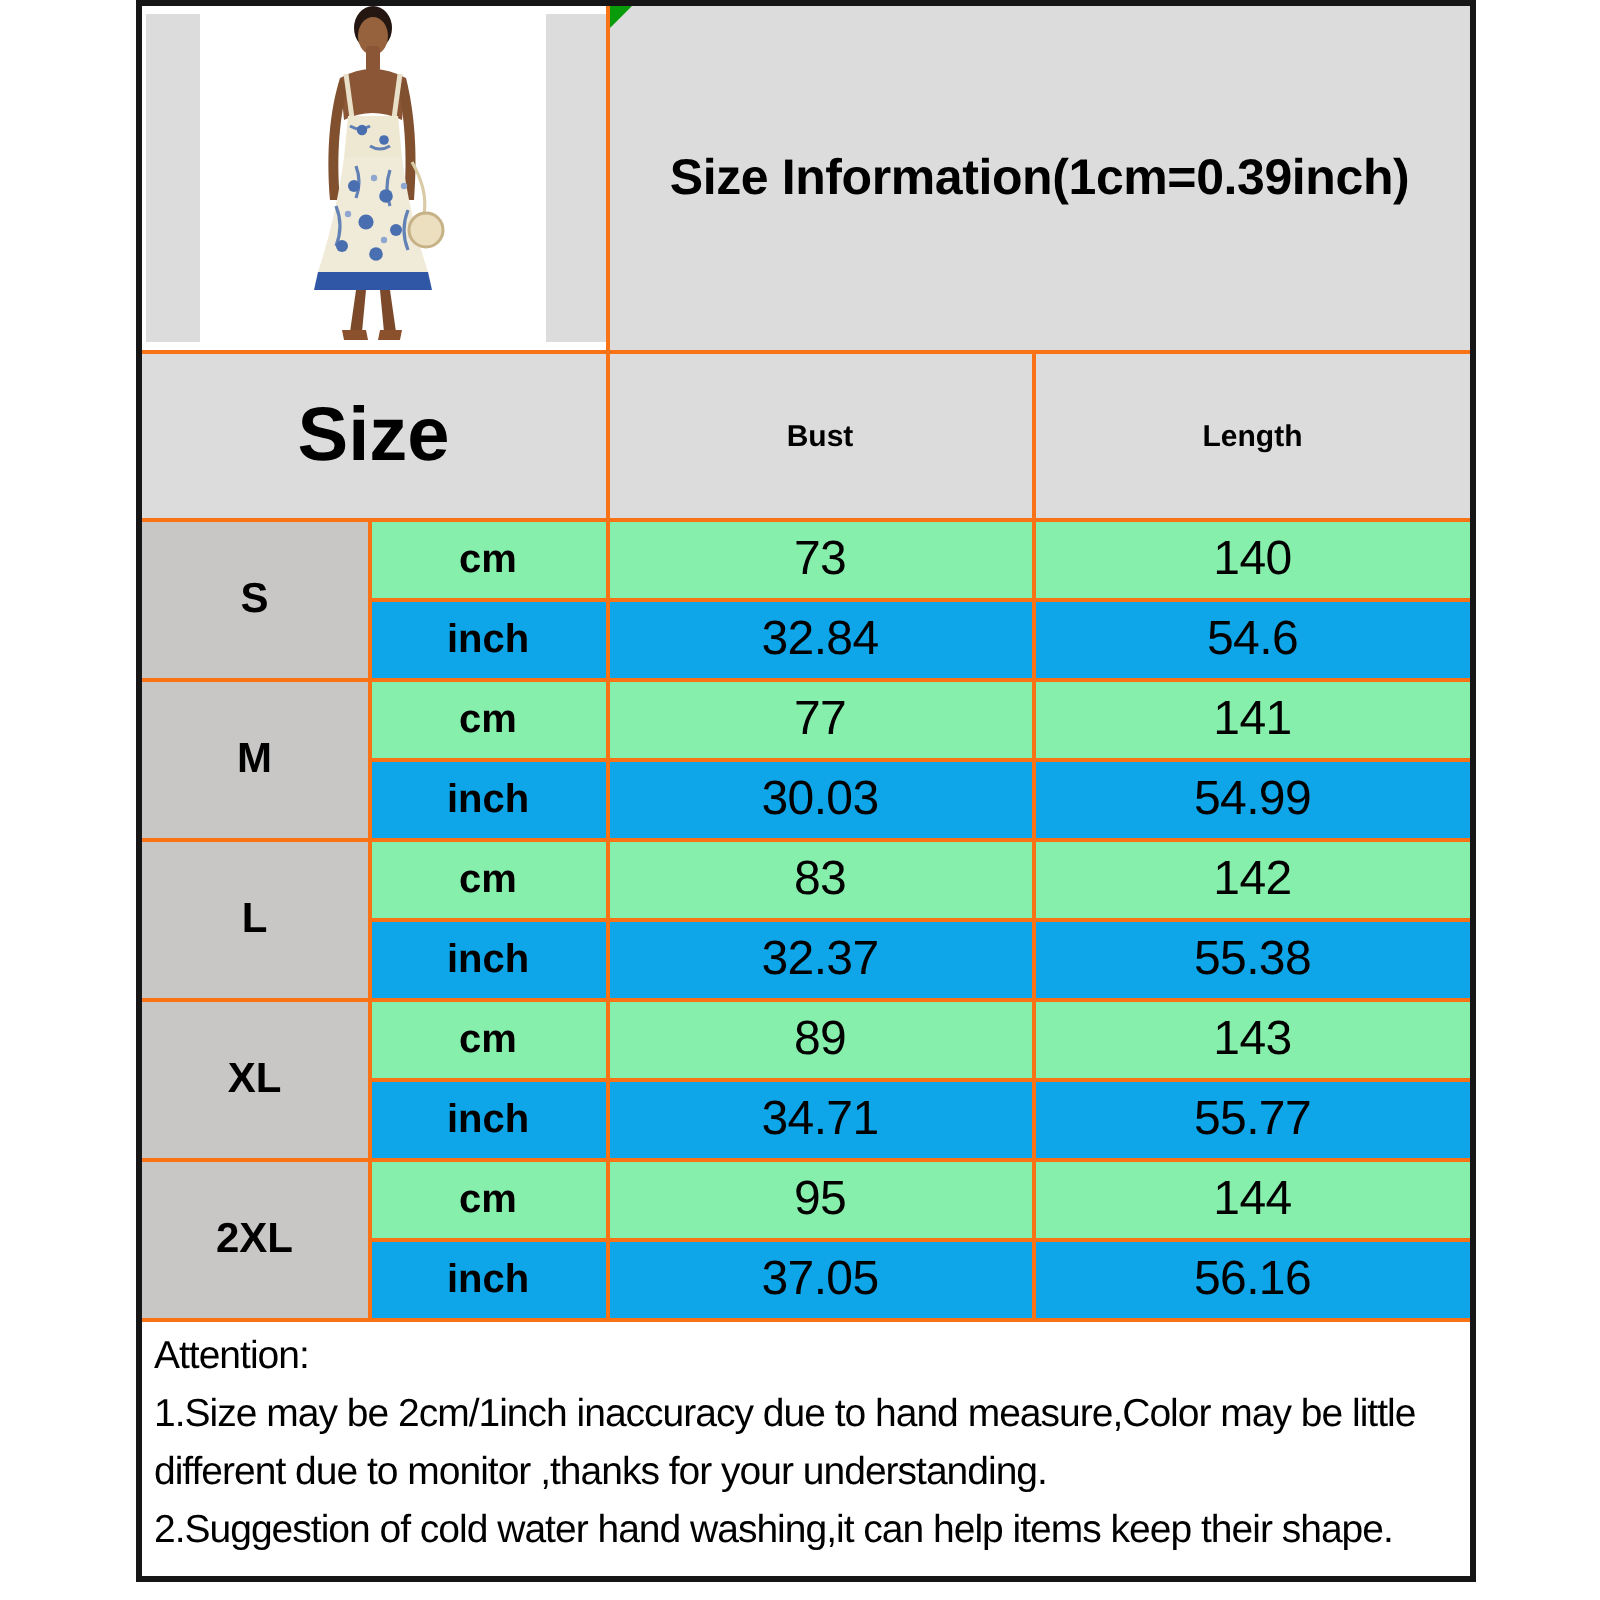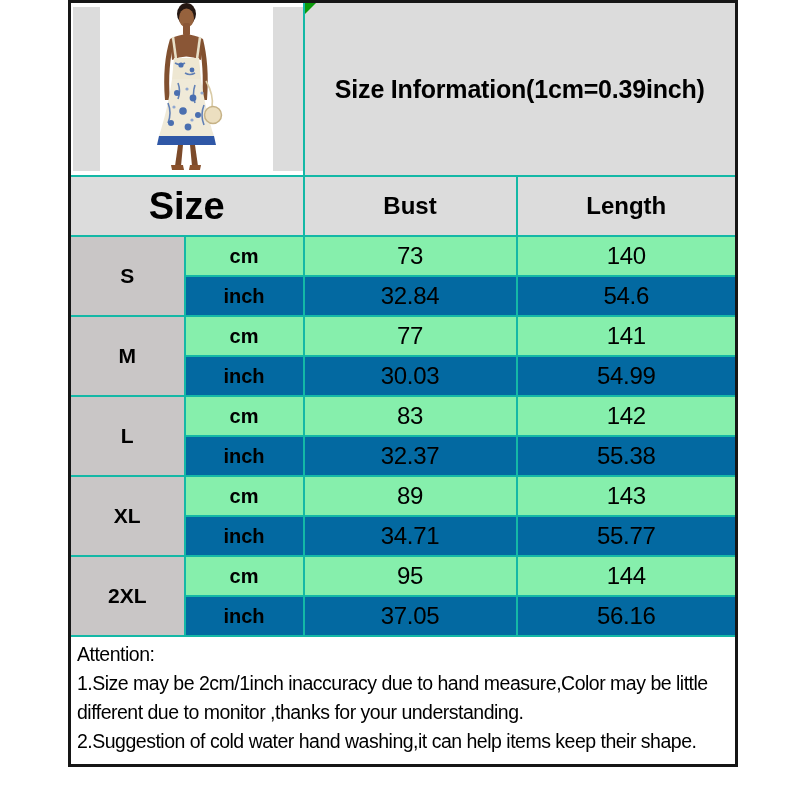--- a/index.html
+++ b/index.html
@@ -9,40 +9,40 @@
   }
   table.size-chart{
     position:absolute;left:68px;top:0;
     width:667px;border-collapse:collapse;table-layout:fixed;
     border:3px solid #161616;
   }
   col.c-label{width:115px}
   col.c-unit{width:119px}
   col.c-bust{width:213px}
   col.c-length{width:220px}
-  td{border:2px solid #14b8a6;text-align:center;vertical-align:middle;padding:0;overflow:hidden;}
+  td{border:2px solid #f97316;text-align:center;vertical-align:middle;padding:0;overflow:hidden;}
   tr.r-photo{height:172px}
-  tr.r-head{height:60px}
+  tr.r-head{height:84px}
   tr.r-sub{height:40px}
   tr.r-attn{height:129px}
   td.photo-cell{background:#ffffff;padding:0}
   td.photo-cell svg{display:block}
   td.title-cell{background:#dcdcdc;position:relative}
   .title-text{font-weight:bold;font-size:25px;letter-spacing:-0.2px}
   .corner{
     position:absolute;top:0;left:0;width:0;height:0;
     border-top:11px solid #0a9b0a;border-right:11px solid transparent;
   }
   td.size-head{background:#dcdcdc;font-weight:bold;font-size:38px}
-  td.col-head{background:#dcdcdc;font-weight:bold;font-size:24px}
+  td.col-head{background:#dcdcdc;font-weight:bold;font-size:15px}
   td.size-label{background:#c9c6c6;font-weight:bold;font-size:21px}
   td.unit{font-weight:bold;font-size:20px}
   td.val{font-size:24px;letter-spacing:-0.3px}
   tr.sub-cm td.unit, tr.sub-cm td.val{background:#86efac}
-  tr.sub-inch td.unit, tr.sub-inch td.val{background:#0369a1}
+  tr.sub-inch td.unit, tr.sub-inch td.val{background:#0ea5e9}
   td.attn-cell{text-align:left;vertical-align:top;background:#ffffff;padding:3px 8px 0 6px}
   .attn-cell p{margin:0;font-size:19.5px;line-height:29px;letter-spacing:-0.5px}
 </style>
 </head>
 <body>
 
 <div class="sheet">
   <table class="size-chart">
     <colgroup>
       <col class="c-label">

